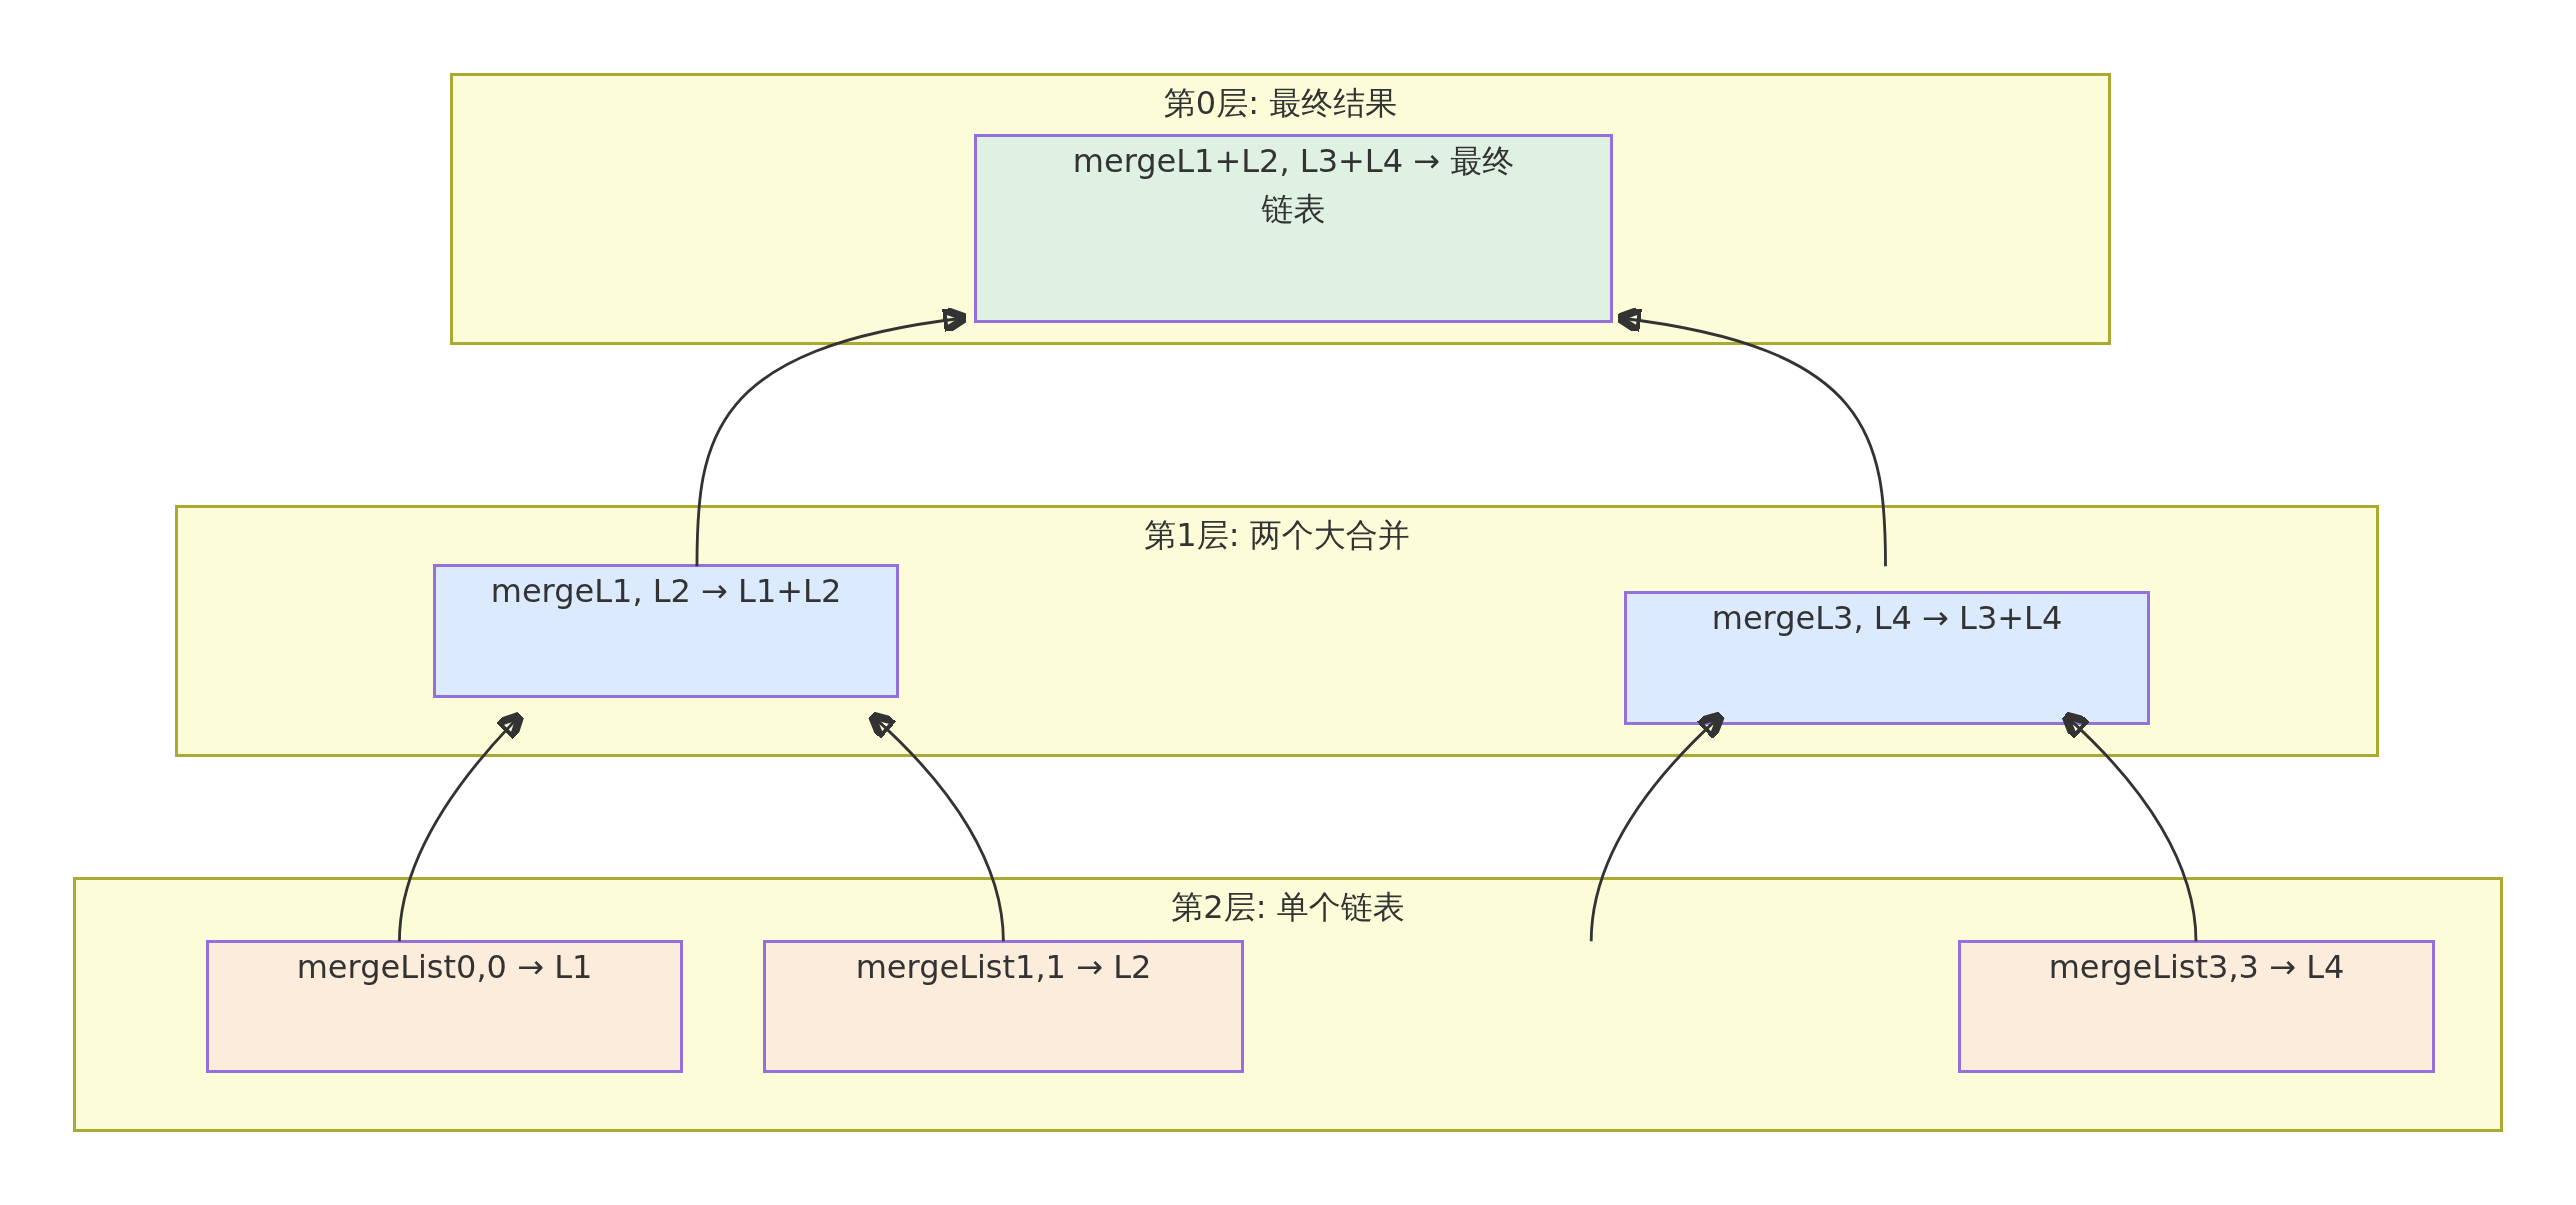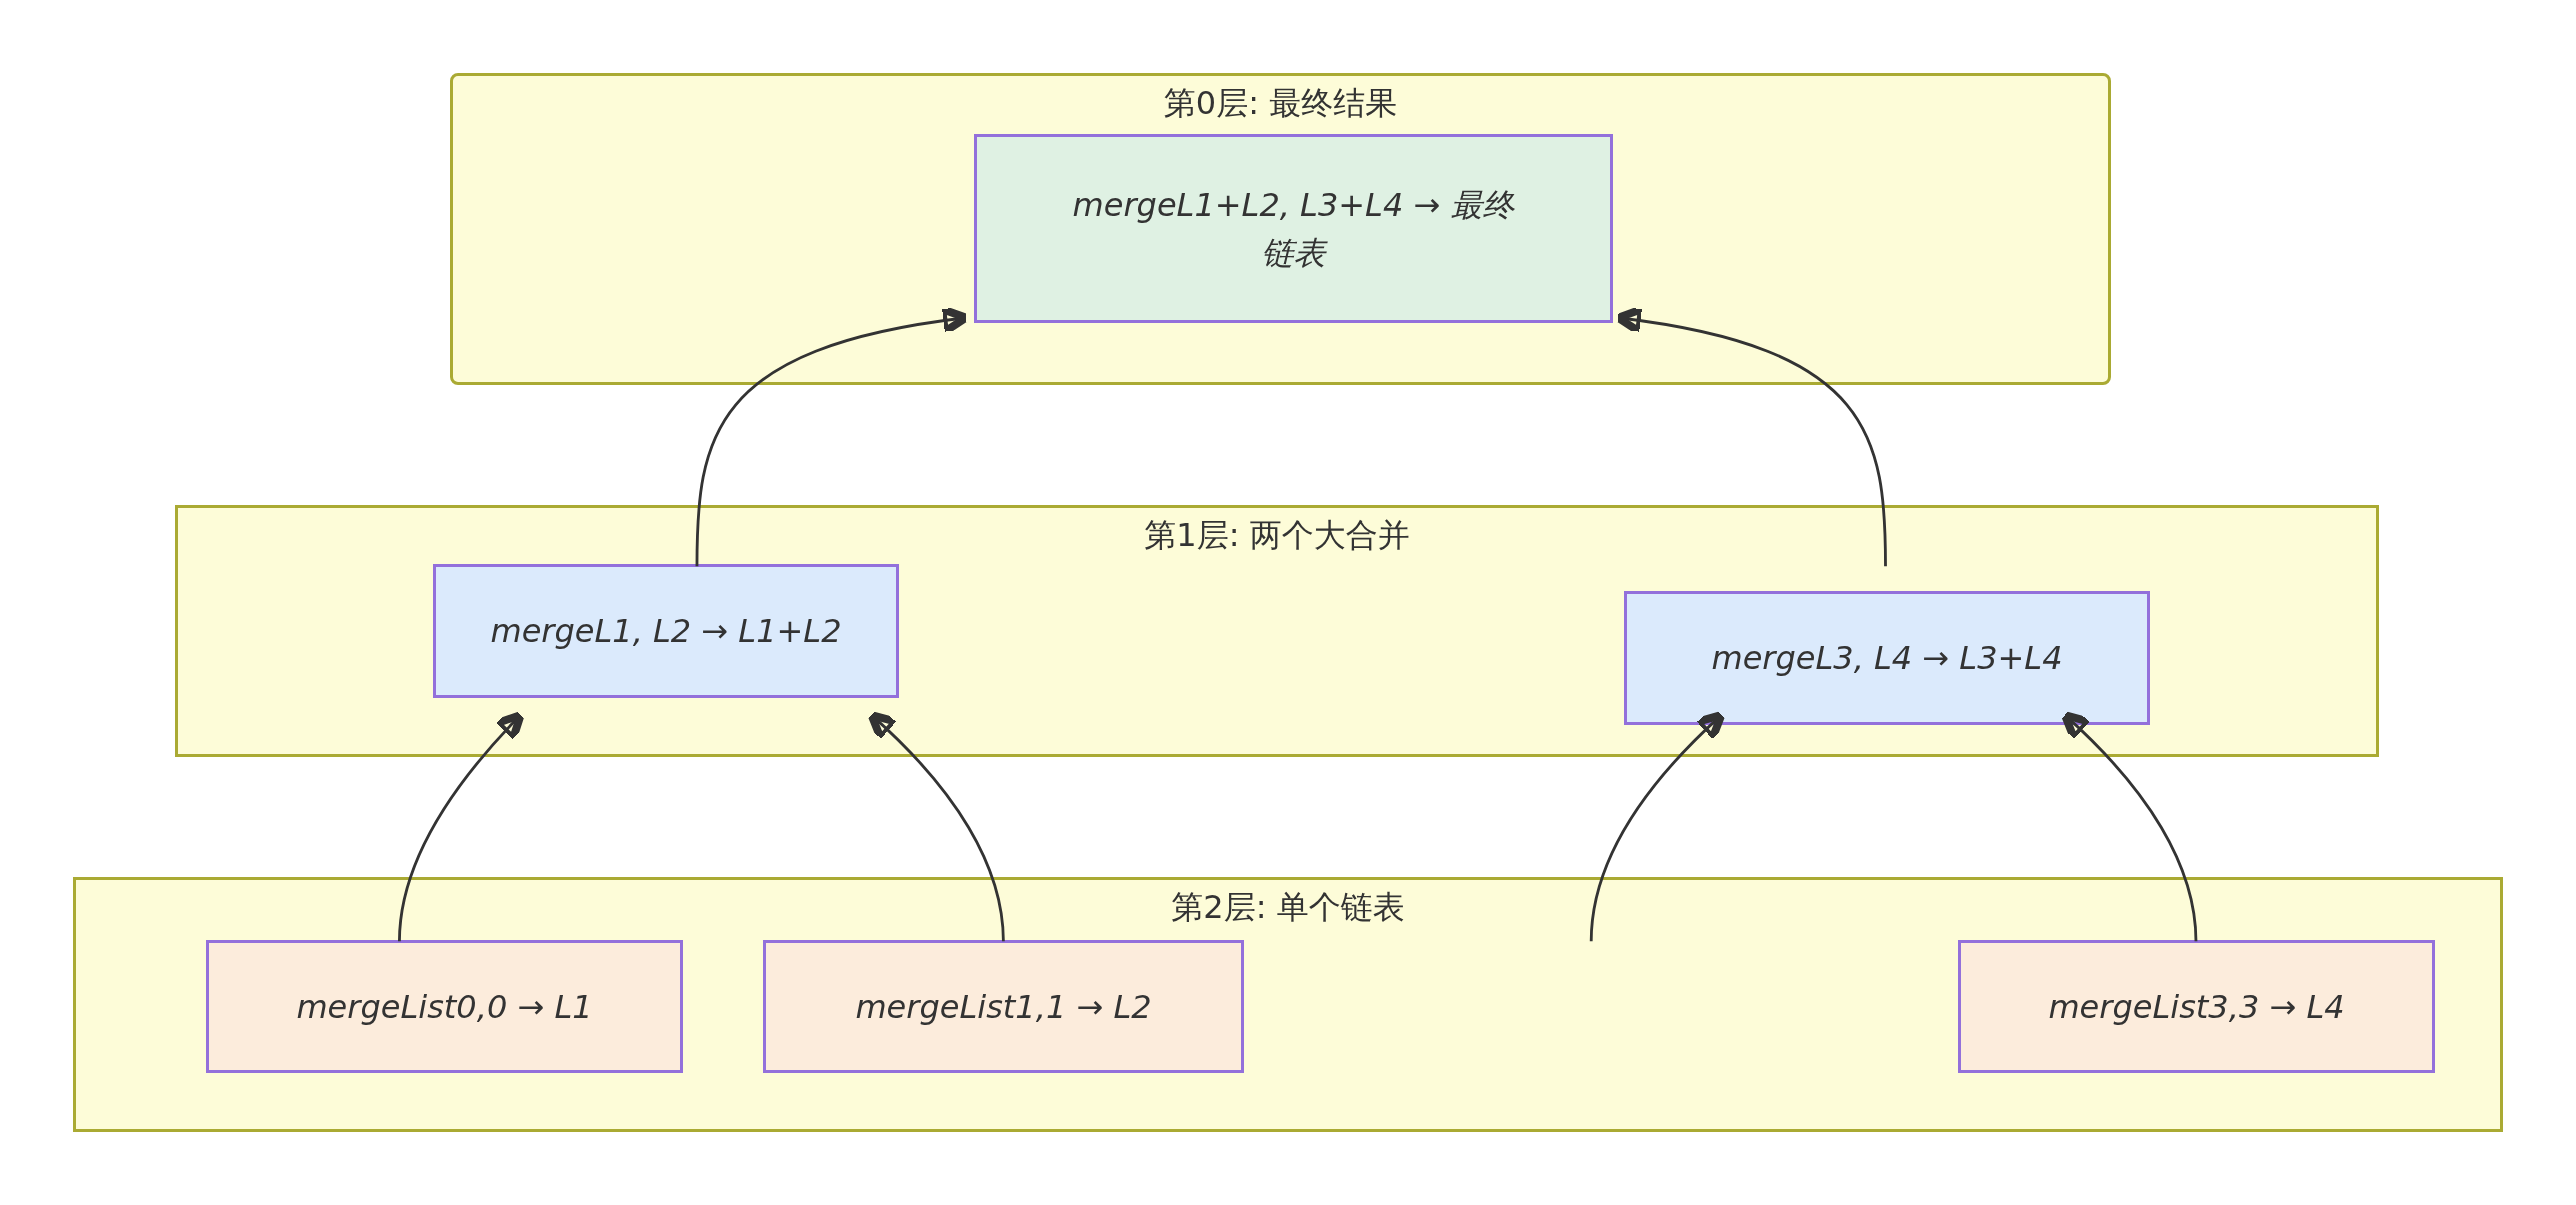--- a/index.html
+++ b/index.html
@@ -22,38 +22,37 @@
     position: absolute;
     top: 8px;
     left: 0;
     width: 100%;
     text-align: center;
     font-size: 32px;
     line-height: 1.2;
     color: #333333;
     white-space: nowrap;
   }
-  #layer0 { left: 450px;  top: 73px;   width: 1661px; height: 312px; border-radius: 8px; }
+  #layer0 { left: 450px;  top: 73px;   width: 1661px; height: 272px; }
   #layer1 { left: 175px;  top: 505px;  width: 2204px; height: 252px; }
   #layer2 { left: 73px;   top: 877px; width: 2430px; height: 255px; }
 
   .node {
     position: absolute;
     box-sizing: border-box;
     border: 3.2px solid #9370db;
     display: flex;
     flex-direction: column;
     align-items: center;
-    justify-content: center;
+    justify-content: flex-start;
     font-size: 32px;
     line-height: 1.5;
     text-align: center;
     color: #333333;
     white-space: nowrap;
-    font-style: italic;
   }
   #node-final { left: 974px; top: 134px;  width: 639px; height: 189px; background: #dff1e3; }
   #node-m12   { left: 433px;  top: 564px;  width: 466px; height: 134px; background: #dbeafc; }
   #node-m34   { left: 1624px; top: 591px;  width: 526px; height: 134px; background: #dbeafc; }
   #node-l1    { left: 158px;  top: 940px; width: 477px; height: 133px; background: #fcecdc; margin-left: 48px; }
   #node-l2    { left: 763px;  top: 940px; width: 481px; height: 133px; background: #fcecdc; }
   #node-l3    { left: 1358px; top: 940px; width: 475px; height: 133px; background: #fcecdc; }
   #node-l4    { left: 1958px; top: 940px; width: 477px; height: 133px; background: #fcecdc; }
 
   #edges {

